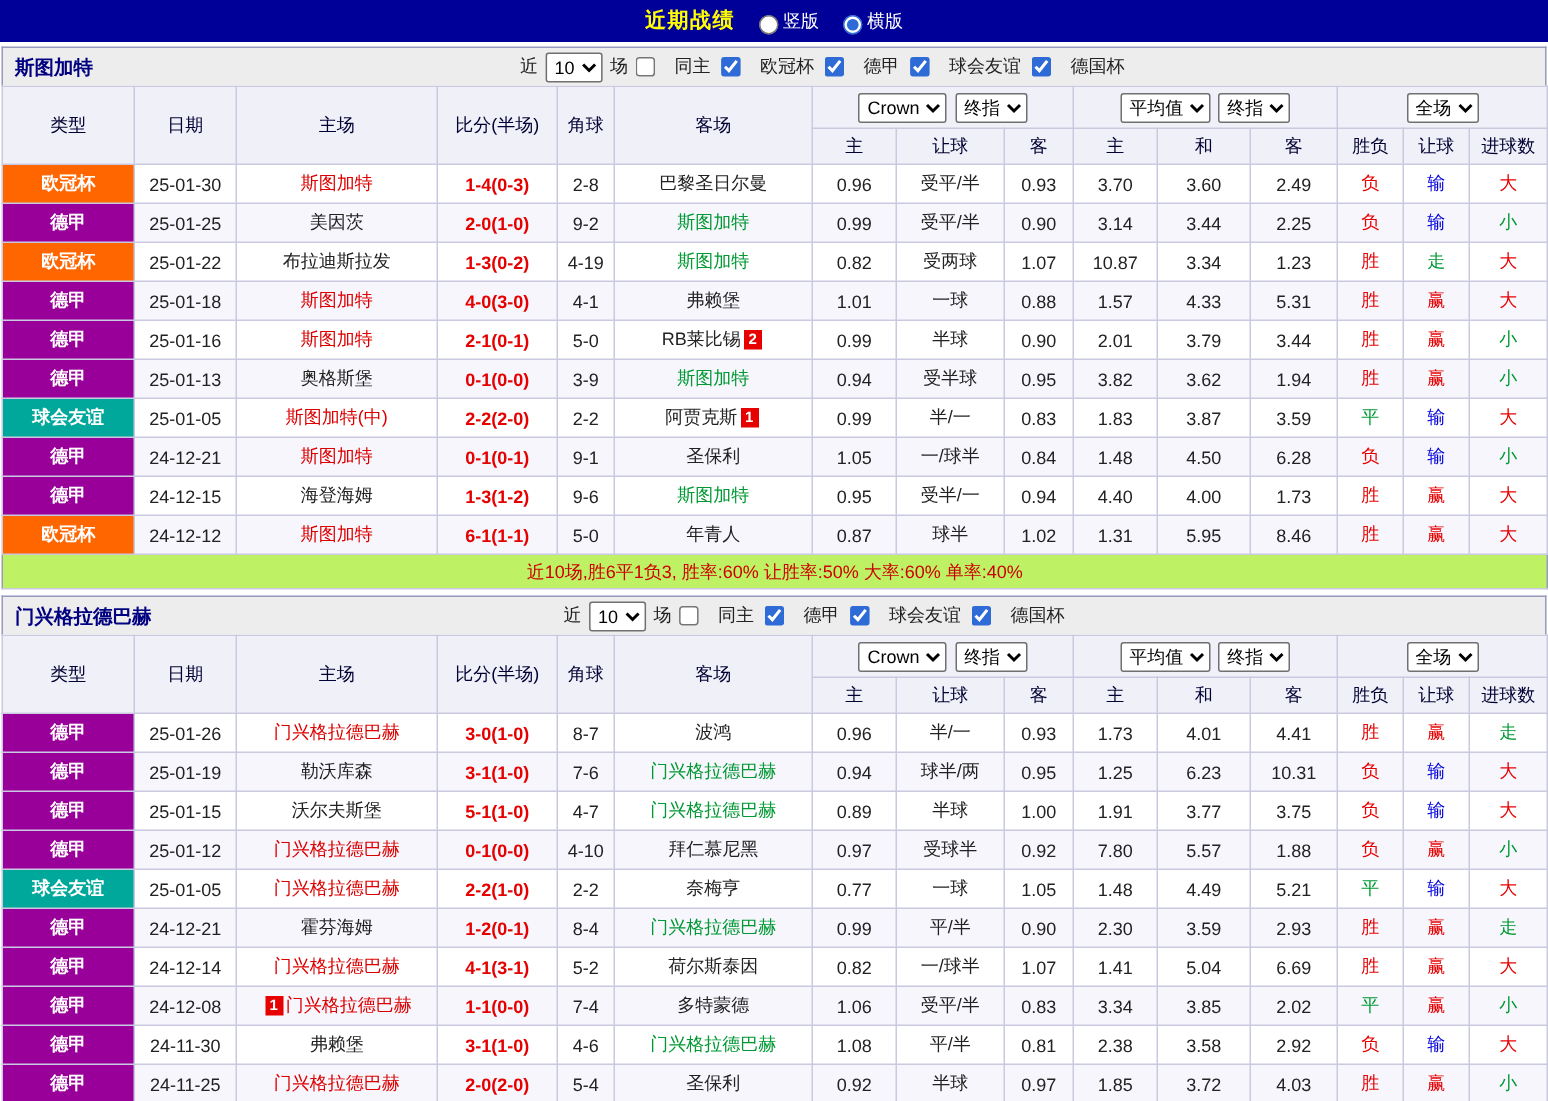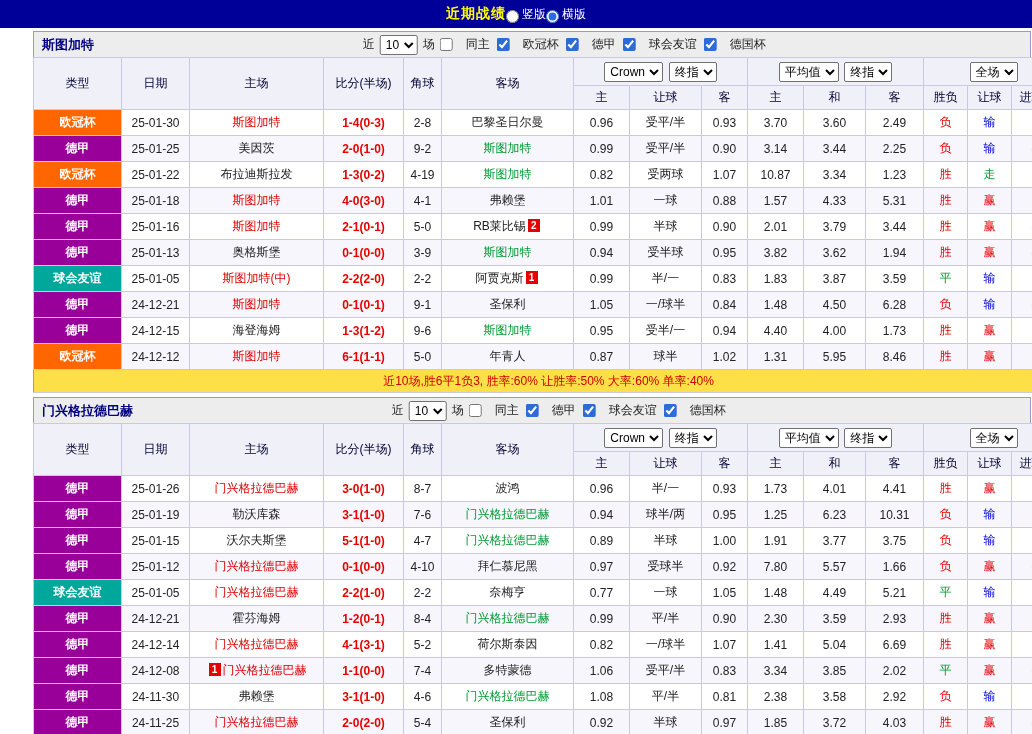--- a/index.html
+++ b/index.html
@@ -1,21 +1,21 @@
 <!DOCTYPE html>
 <html style="--bar: #000099; --bartitle: #ffff00; --score: #e60000; --sum: #cc0000;"><head>
 <meta charset="utf-8">
 <style>
   html,body{margin:0;padding:0;width:1032px;height:734px;overflow:hidden;background:#fff;
     font-family:"Liberation Sans","DejaVu Sans",sans-serif;font-size:12px;color:#222;}
-  .topbar{height:28px;background:var(--bar,#000099);display:flex;align-items:center;justify-content:center;gap:0;}
+  .topbar{height:28px;background:var(--bar,#000099);display:flex;align-items:center;justify-content:center;gap:16px;}
   .topbar .title{color:var(--bartitle,#ffff00);font-weight:bold;font-size:14px;letter-spacing:1px;}
   .topbar label{display:inline-flex;align-items:flex-end;gap:3px;color:#fff;cursor:pointer;}
   .topbar input{margin:0;accent-color:#2e6bd6;}
-  .section{margin:3px 1px 4px 1px;padding-left:32px;}
+  .section{margin:3px 1px 4px 1px;}
   .filterbar{position:relative;height:26px;background:#ededed;border:1px solid #9a9ac0;border-bottom:none;
     display:flex;align-items:center;padding:0 8px;box-sizing:border-box;}
   .teamname{font-weight:bold;color:#000080;font-size:13px;}
   .filters{position:absolute;left:50%;transform:translateX(-42%);display:flex;align-items:center;gap:5px;white-space:nowrap;}
   .filters .cbwrap{display:inline-flex;align-items:center;gap:7px;}
   .filters label{display:inline-flex;align-items:center;gap:13px;cursor:pointer;}
   .filters input[type=checkbox]{width:13px;height:13px;margin:0;accent-color:#2e6bd6;}
   select{font-family:inherit;font-size:12px;height:20px;border:1px solid #707070;border-radius:2px;background:#fff;padding:0 1px;}
   table{width:100%;border-collapse:collapse;table-layout:fixed;border:1px solid #9a9ac0;}
   th,td{border:1px solid #c9c9e0;text-align:center;padding:0;white-space:nowrap;overflow:hidden;}
@@ -23,21 +23,21 @@
   .h1 th{height:27px;}
   .h2 th{height:23px;}
   .selgroup select{margin:0 1px;}
   tbody td{height:25px;}
   tbody tr:nth-child(even){background:#f6f6fc;}
   td.type{color:#fff;font-weight:bold;}
   td.score{color:var(--score,#e60000);font-weight:bold;}
   td.num,td.date{color:#222;}
   .rc{display:inline-block;width:12px;height:13px;line-height:13px;background:#e60000;color:#fff;
     font-size:10px;font-weight:bold;text-align:center;margin:0 2px;vertical-align:1px;}
-  tfoot td{height:22px;color:var(--sum,#cc0000);background:#fde047;border-left:1px solid #9a9ac0;border-right:1px solid #9a9ac0;}
+  tfoot td{height:22px;color:var(--sum,#cc0000);background:#bef264;border-left:1px solid #9a9ac0;border-right:1px solid #9a9ac0;}
 </style>
 </head>
 <body>
 
 <div class="topbar">
   <span class="title">近期战绩</span>
   <label>
     <input type="radio" name="view" style="">
     <span>竖版</span>
   </label>
@@ -442,21 +442,21 @@
           <td class="date">25-01-12</td>
           <td class="team"><span style="color: rgb(221, 0, 0);">门兴格拉德巴赫</span></td>
           <td class="score">0-1(0-0)</td>
           <td class="num">4-10</td>
           <td class="team"><span>拜仁慕尼黑</span></td>
           <td class="num">0.97</td>
           <td class="num">受球半</td>
           <td class="num">0.92</td>
           <td class="num">7.80</td>
           <td class="num">5.57</td>
-          <td class="num">1.66</td>
+          <td class="num">1.88</td>
           <td class="res" style="color: rgb(230, 0, 0);">负</td>
           <td class="res" style="color: rgb(230, 0, 0);">赢</td>
           <td class="res" style="color: rgb(0, 153, 51);">小</td>
         </tr>
         <tr>
           <td class="type" style="background: rgb(0, 168, 155);">球会友谊</td>
           <td class="date">25-01-05</td>
           <td class="team"><span style="color: rgb(221, 0, 0);">门兴格拉德巴赫</span></td>
           <td class="score">2-2(1-0)</td>
           <td class="num">2-2</td>

